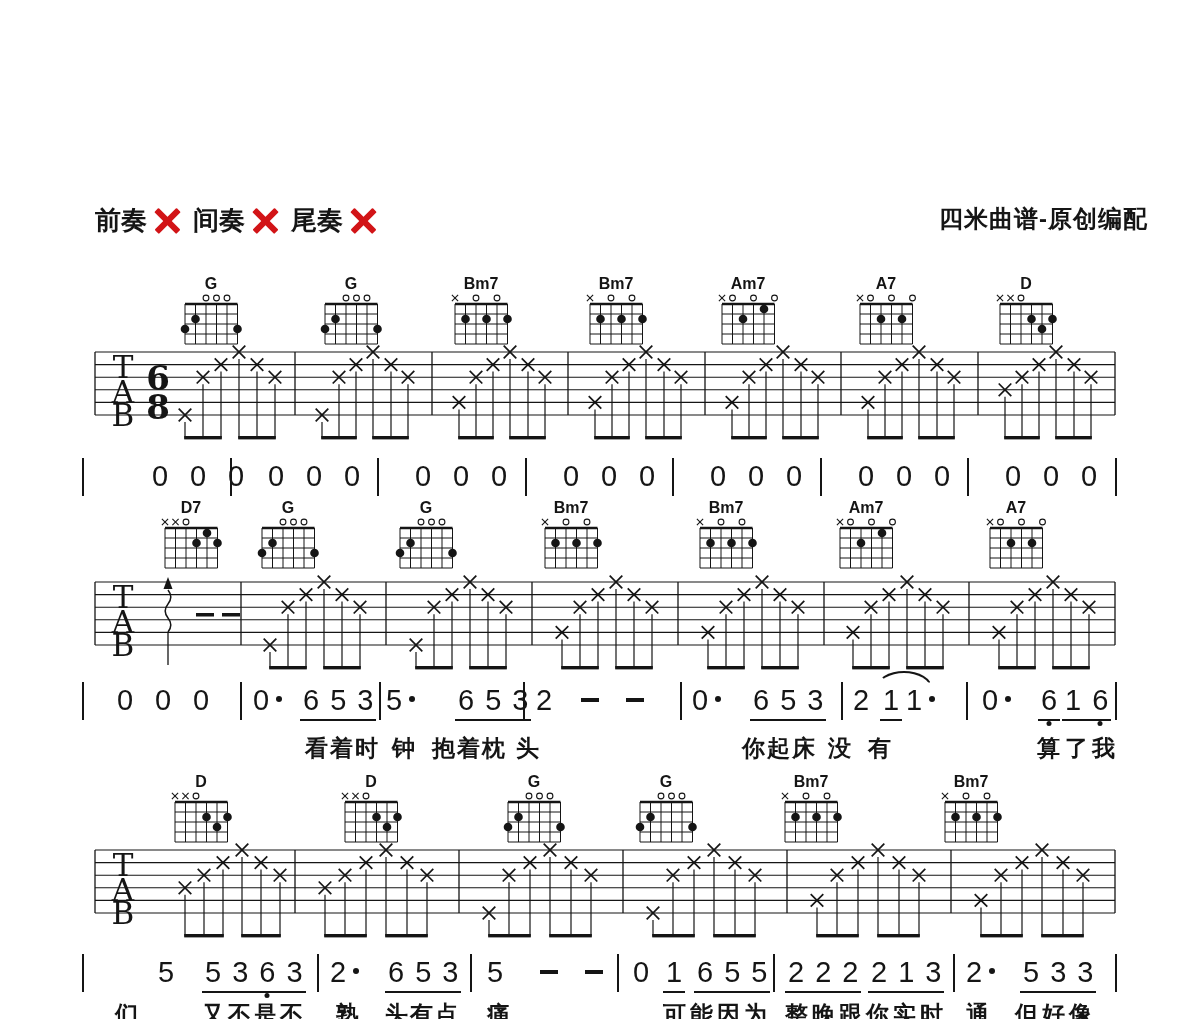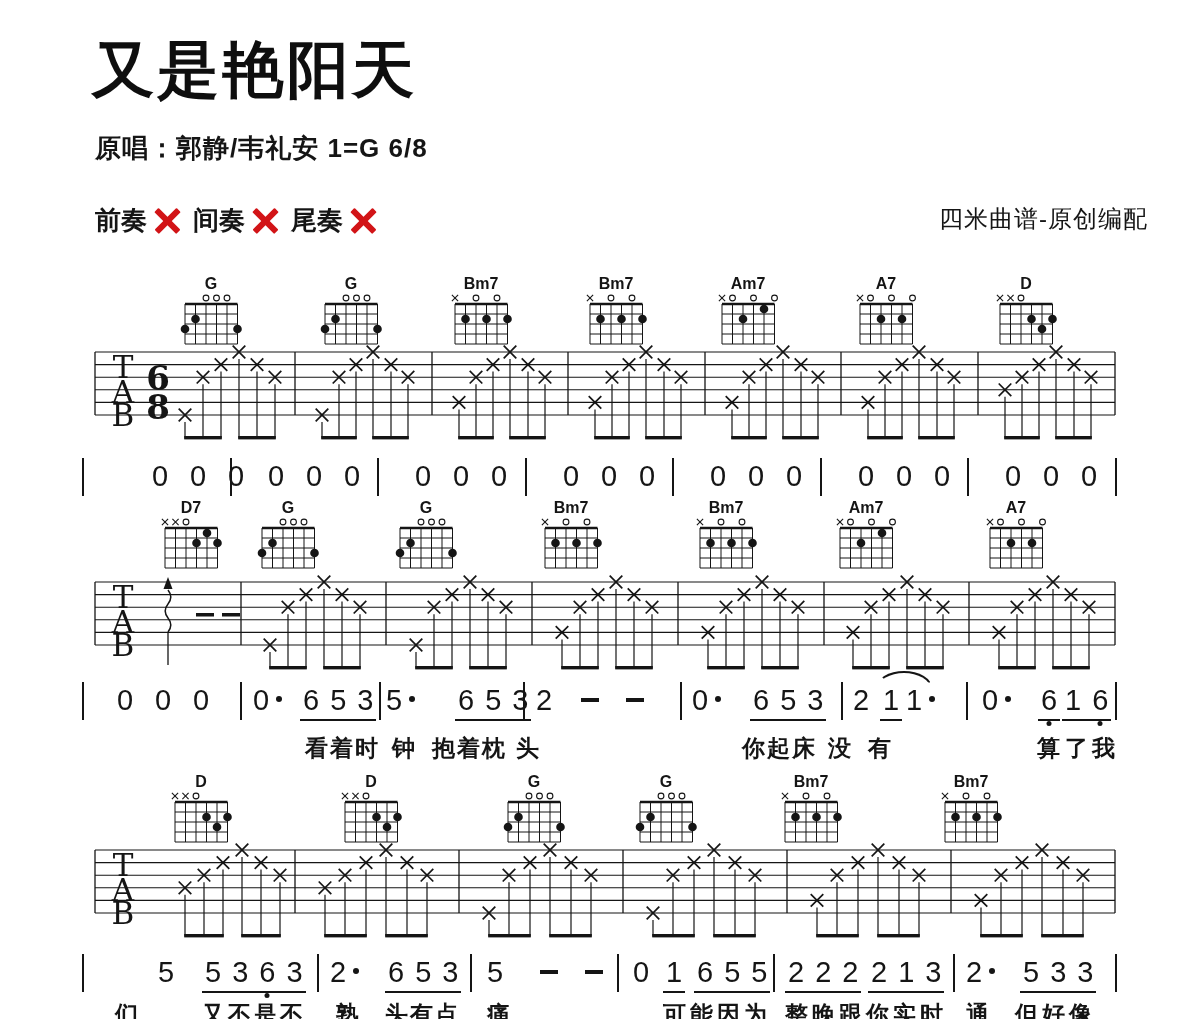--- a/index.html
+++ b/index.html
@@ -9,43 +9,41 @@
          font-family:"DejaVu Serif",serif;font-weight:900;font-size:62px;letter-spacing:3px;color:#0e0e0e}
   .meta{position:absolute;left:95px;font-weight:bold;font-size:26px;letter-spacing:1px;white-space:nowrap}
   #meta1{top:131px}
   #meta2{top:171px}
   .marks{position:absolute;left:95px;top:203px;display:flex;align-items:center;
          font-weight:bold;font-size:26px}
   .xm{position:relative;display:inline-block;width:27px;height:27px;margin:0 12px 0 7px}
   .xm i{position:absolute;left:-2px;top:11px;width:31px;height:5.5px;background:var(--red,#d21417);border-radius:1px}
   .xm i.a{transform:rotate(45deg)}
   .xm i.b{transform:rotate(-45deg)}
-  .credit{position:absolute;top:203px;right:52px;font-weight:normal;font-size:24px;letter-spacing:1px}
+  .credit{position:absolute;top:203px;right:52px;font-weight:bold;font-size:24px;letter-spacing:1px}
   svg#score{position:absolute;left:0;top:0}
   
   .nbar{position:absolute;width:2px;height:38px;background:#151515}
   .grp{position:absolute;display:flex;align-items:flex-start;line-height:1;font-size:29px;white-space:nowrap}
   .grp.ul{border-bottom:2.5px solid #151515;padding:0 3px 4px 3px}
   .grp span{position:relative;display:inline-block;margin-right:11px;line-height:1}
   .grp span:last-child{margin-right:0}
   .grp b.aug{display:inline-block;width:6px;height:6px;border-radius:50%;background:#151515;
              margin-left:7px;vertical-align:8px}
   .grp i.lo{position:absolute;left:50%;bottom:-11px;transform:translateX(-50%);
             width:5px;height:5px;border-radius:50%;background:#151515}
   .dash{position:absolute;width:18px;height:4px;background:#151515}
   .tie{position:absolute;height:13px;border:2.2px solid transparent;border-top-color:#151515;
        border-radius:50%/100% 100% 0 0}
   .lyr{position:absolute;font-weight:bold;font-size:23px;white-space:nowrap;letter-spacing:1px}
 </style>
 </head>
 <body>
 
 <div class="page">
-  <h1 class="title">又是艳阳天</h1>
-  <div class="meta" id="meta1">原唱：郭静/韦礼安  1=G  6/8</div>
   <div class="marks" id="marks">
       <span>前奏</span>
       <span class="xm">
         <i class="a"></i>
         <i class="b"></i>
       </span>
       <span>间奏</span>
       <span class="xm">
         <i class="a"></i>
         <i class="b"></i>

